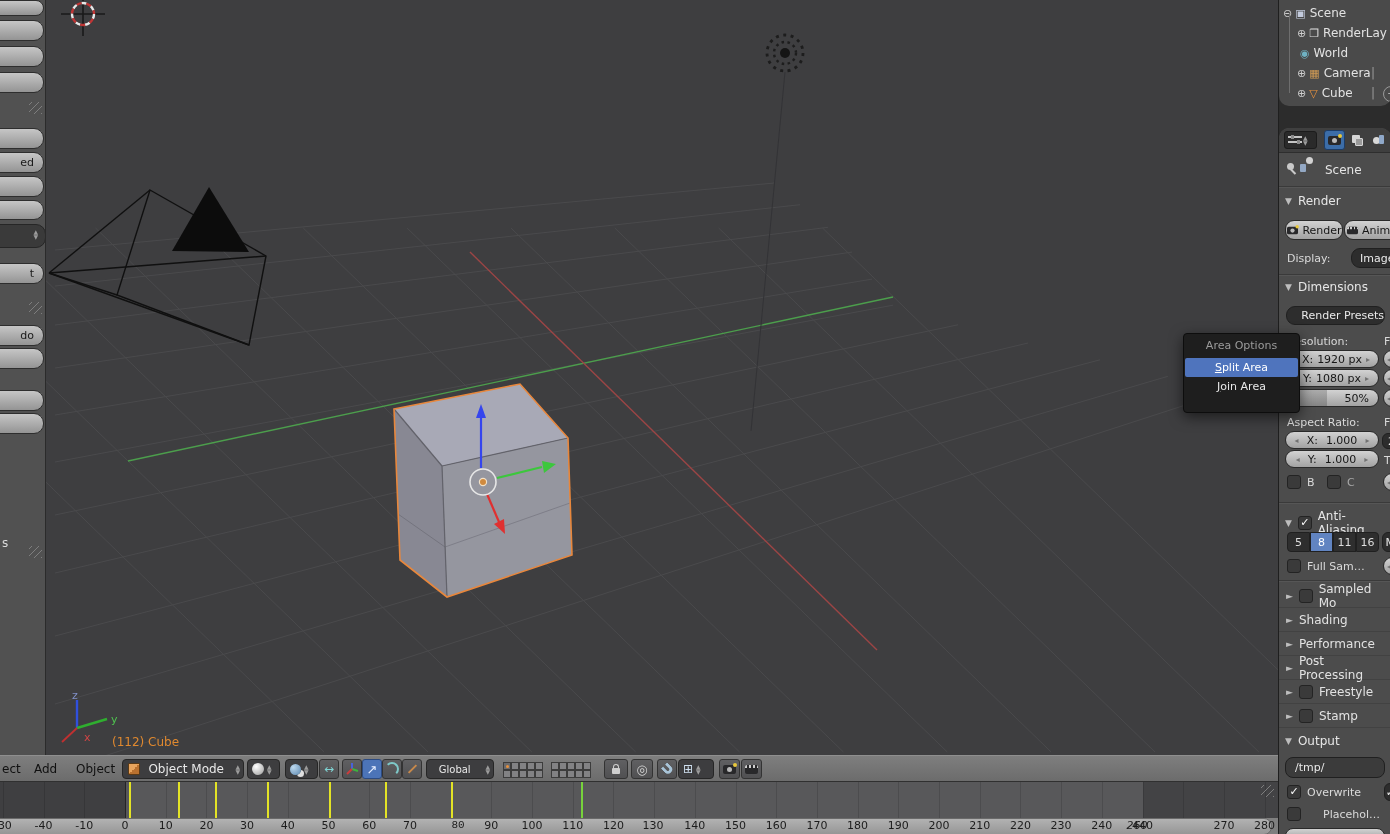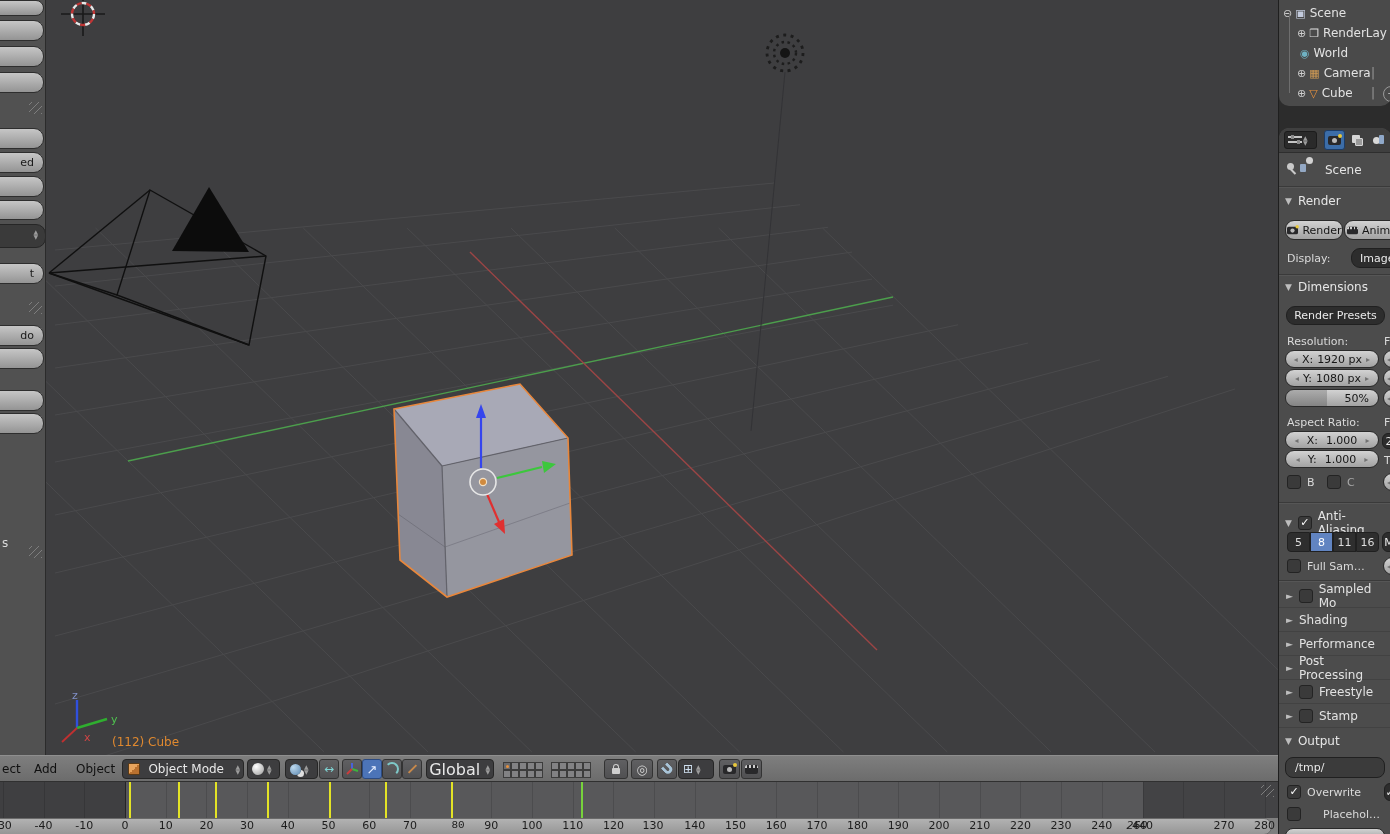--- a/index.html
+++ b/index.html
@@ -51,21 +51,21 @@
   #props-head{position:absolute;left:0;top:0;width:112px;height:24px;background:#3f3f3f;border-bottom:1px solid #2e2e2e;border-radius:10px 10px 0 0;}
   .tab{position:absolute;top:2px;width:21px;height:20px;border-radius:3px;display:flex;align-items:center;justify-content:center;}
   .tab.sel{background:#3c6da8;border:1px solid #1d3c66;box-sizing:border-box;}
   .phead{position:absolute;left:6px;font-size:12px;color:#e6e6e6;display:flex;align-items:center;gap:6px;}
   .tri{font-size:9px;color:#bdbdbd;}
   .sep{position:absolute;left:0;width:112px;height:1px;background:#3a3a3a;box-shadow:0 1px 0 #565656;}
   .pill{position:absolute;background:linear-gradient(#d2d2d2,#a2a2a2);border:1px solid #2a2a2a;border-radius:9px;
         color:#161616;display:flex;align-items:center;justify-content:center;box-sizing:border-box;font-size:11px;}
   .pill .sarr{color:rgba(0,0,0,0.38);font-size:8px;}
   .dpill{position:absolute;background:#2d2d2d;border:1px solid #202020;border-radius:9px;color:#e9e9e9;
-        display:flex;align-items:center;justify-content:center;box-sizing:border-box;font-size:11px;}
+        display:flex;align-items:center;justify-content:flex-end;box-sizing:border-box;font-size:11px;}
   .plabel{position:absolute;font-size:11px;color:#dadada;white-space:nowrap;}
   .cb{position:absolute;width:14px;height:14px;background:#3a3a3a;border:1px solid #232323;border-radius:3px;box-sizing:border-box;
       color:#fff;font-size:11px;line-height:12px;text-align:center;}
   .slider-fill{position:absolute;left:0;top:0;bottom:0;width:45%;background:rgba(0,0,0,0.18);border-radius:9px 0 0 9px;}
   .seg{position:absolute;width:23px;height:20px;background:#2e2e2e;border:1px solid #202020;box-sizing:border-box;
        color:#ddd;display:flex;align-items:center;justify-content:center;}
   .seg.sel{background:#6184c1;color:#fff;}
   .crow{position:absolute;left:0;width:112px;height:24px;border-bottom:1px solid #424242;display:flex;align-items:center;padding-left:7px;box-sizing:border-box;gap:6px;color:#e2e2e2;font-size:12px;}
   
   #ctx{position:absolute;left:1183px;top:333px;width:115px;height:78px;background:#1e1e1e;border:1px solid #0d0d0d;
@@ -265,21 +265,21 @@
     </div>
     <div class="hbtn sel" style="left:362px;width:20px;color:#e6eeff;font-size:13px;">↗</div>
     <div class="hbtn" style="left:382px;width:20px;">
         <span class="arc-ic"></span>
       </div>
     <div class="hbtn" style="left:402px;width:20px;">
         <span class="diag-ic"></span>
       </div>
 
     <div class="hdd" style="left:426px;width:68px;">
-      <span style="flex:1;text-align:center;font-size:16px;">Global</span>
+      <span style="flex:1;text-align:center;font-size:10px;">Global</span>
       <span class="updn">
           <span>▲</span>
           <span>▼</span>
         </span>
     </div>
 
     <div class="lgrid" style="left:503px;" id="layers1">
         <div class="lcell on"></div>
         <div class="lcell"></div>
         <div class="lcell"></div>
@@ -628,14 +628,21 @@
       <span class="plabel" style="left:44px;top:680px;">Placehol…</span>
 
       <div class="pill" style="left:6px;top:700px;width:100px;height:12px;border-radius:8px 8px 0 0;"></div>
     <div class="seg" style="left:8px;top:404px;border-radius:4px 0 0 4px;">5</div>
         <div class="seg sel" style="left:31px;top:404px;">8</div>
         <div class="seg" style="left:54px;top:404px;">11</div>
         <div class="seg" style="left:77px;top:404px;border-radius:0 4px 4px 0;">16</div>
       </div>
   </div>
 
+  <div id="ctx">
+    <div class="title">Area Options</div>
+    <div id="menu-items">
+        <div class="ctx-item active"><u>S</u>plit Area</div>
+        <div class="ctx-item"><u>J</u>oin Area</div>
+      </div>
+  </div>
 
 </div>
 
 </body></html>

